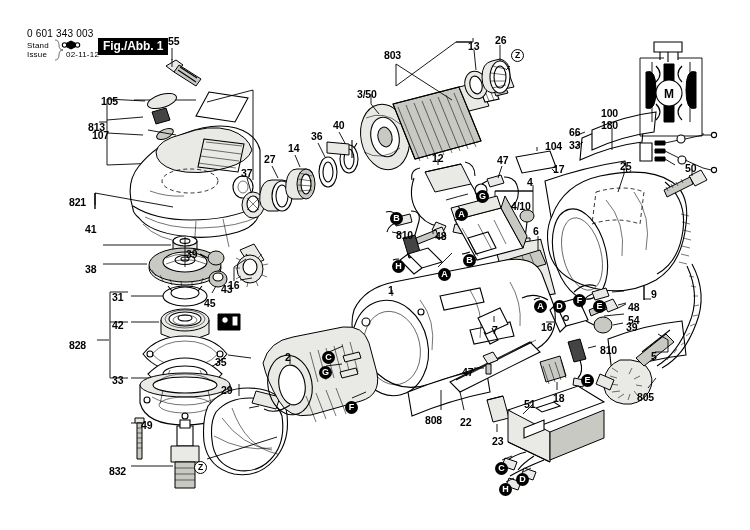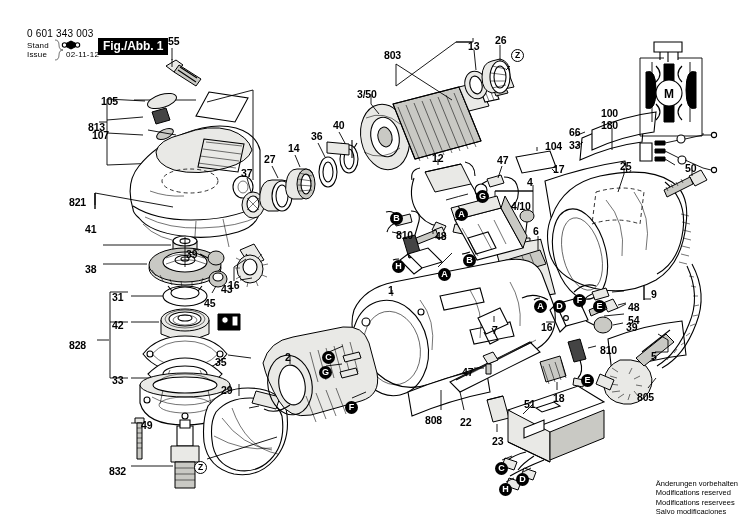--- a/index.html
+++ b/index.html
@@ -631,20 +631,14 @@
       <div class="cir" style="left: 499px; top: 483px;">H</div>
       <div class="cir" style="left: 476px; top: 190px;">G</div>
       <div class="cir" style="left: 438px; top: 268px;">A</div>
     </div>
 
   <div id="ringmarks">
       <div class="cirw" style="left: 511px; top: 49px;">Z</div>
       <div class="cirw" style="left: 194px; top: 461px;">Z</div>
     </div>
 
-  <div id="footer">
-    <div>Änderungen vorbehalten</div>
-    <div>Modifications reserved</div>
-    <div>Modifications reservees</div>
-    <div>Salvo modificaciones</div>
-  </div>
 
 </div>
 
 </body></html>

